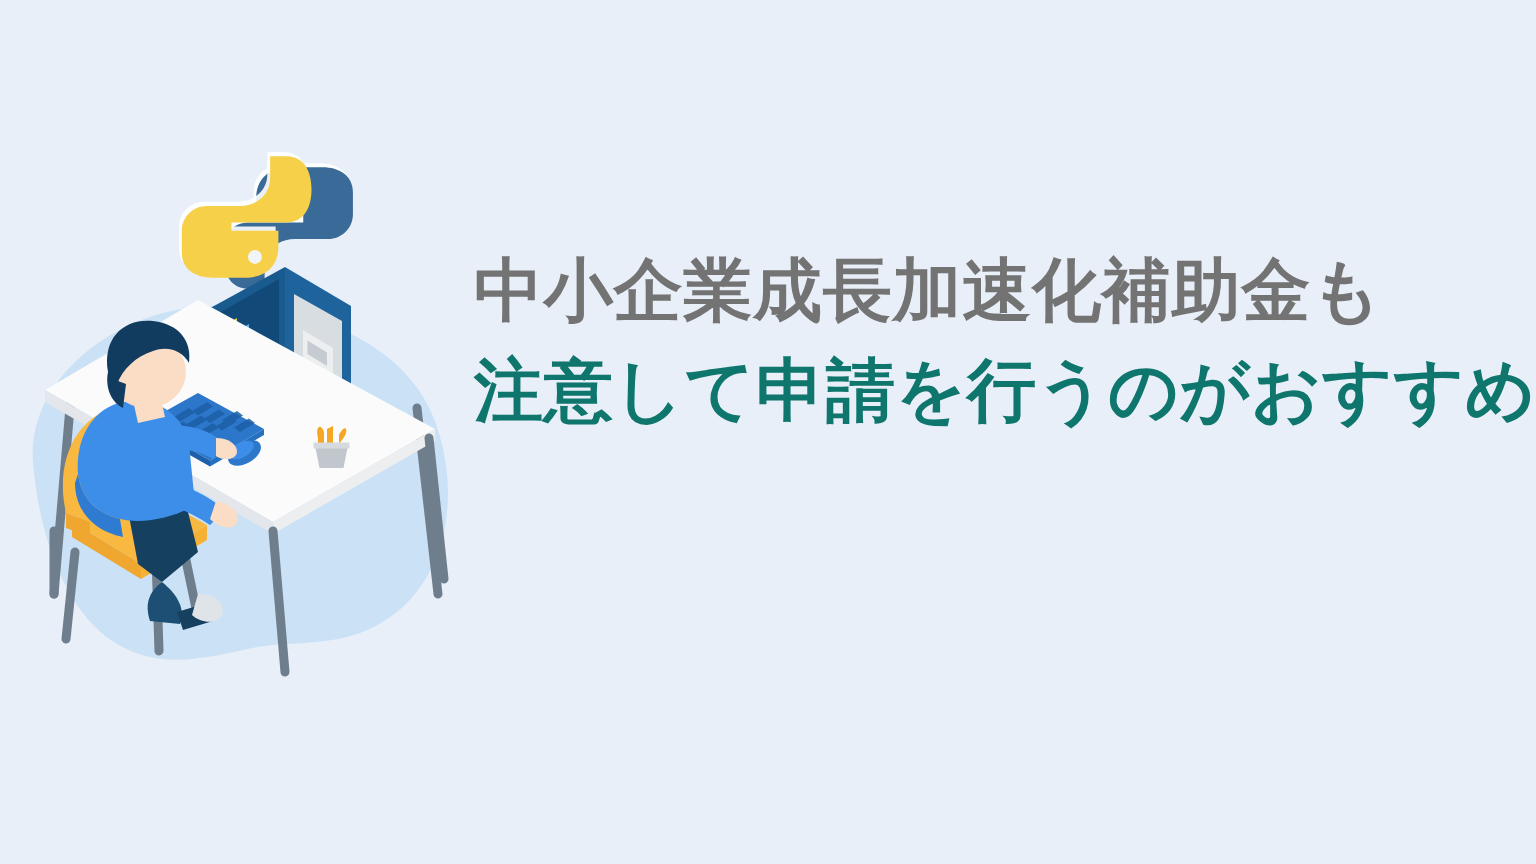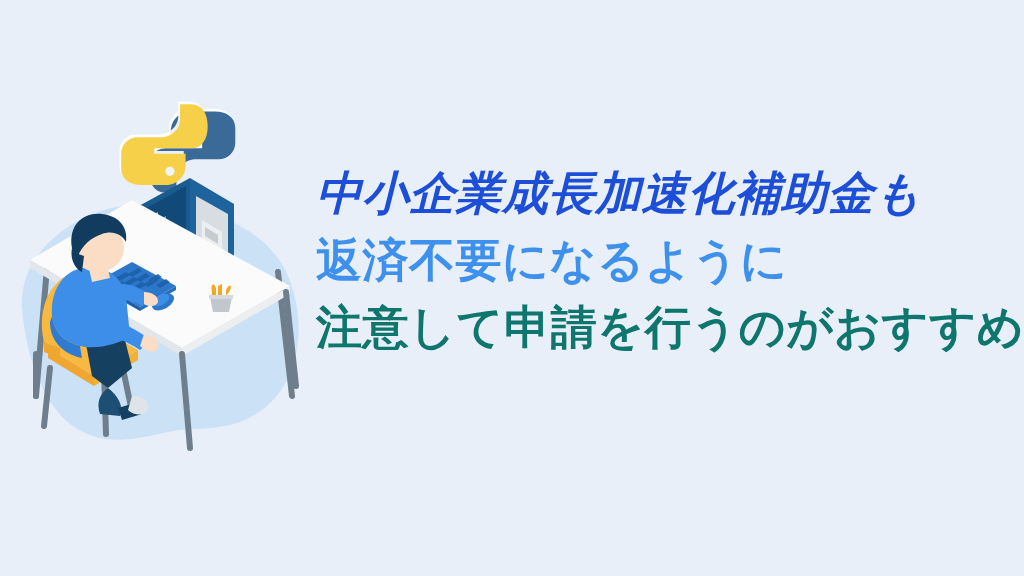--- a/index.html
+++ b/index.html
@@ -217,18 +217,17 @@
                  C 122 138, 112 134, 102 138
                  C 90 142, 82 150, 78 160
                  C 74 158, 72 156, 72 152 Z" fill="#123c5f"></path>
         <path d="M72 152 C 70 162, 74 172, 82 176 L 84 160 C 78 158, 74 156, 72 152 Z" fill="#123c5f"></path>
       </g>
 
     </svg>
   </div>
 
   <div id="headline">
-    <div class="headline-line" style="color: #1d4ed8; font-style: italic;">中小企業成長加速化補助金も</div>
-    <div class="headline-line" style="color: rgb(61, 144, 236);">返済不要になるように</div>
+    <div class="headline-line" style="color: #737373;">中小企業成長加速化補助金も</div>
     <div class="headline-line" style="color: #0f766e;">注意して申請を行うのがおすすめ</div>
   </div>
 
 </div>
 
 </body></html>

